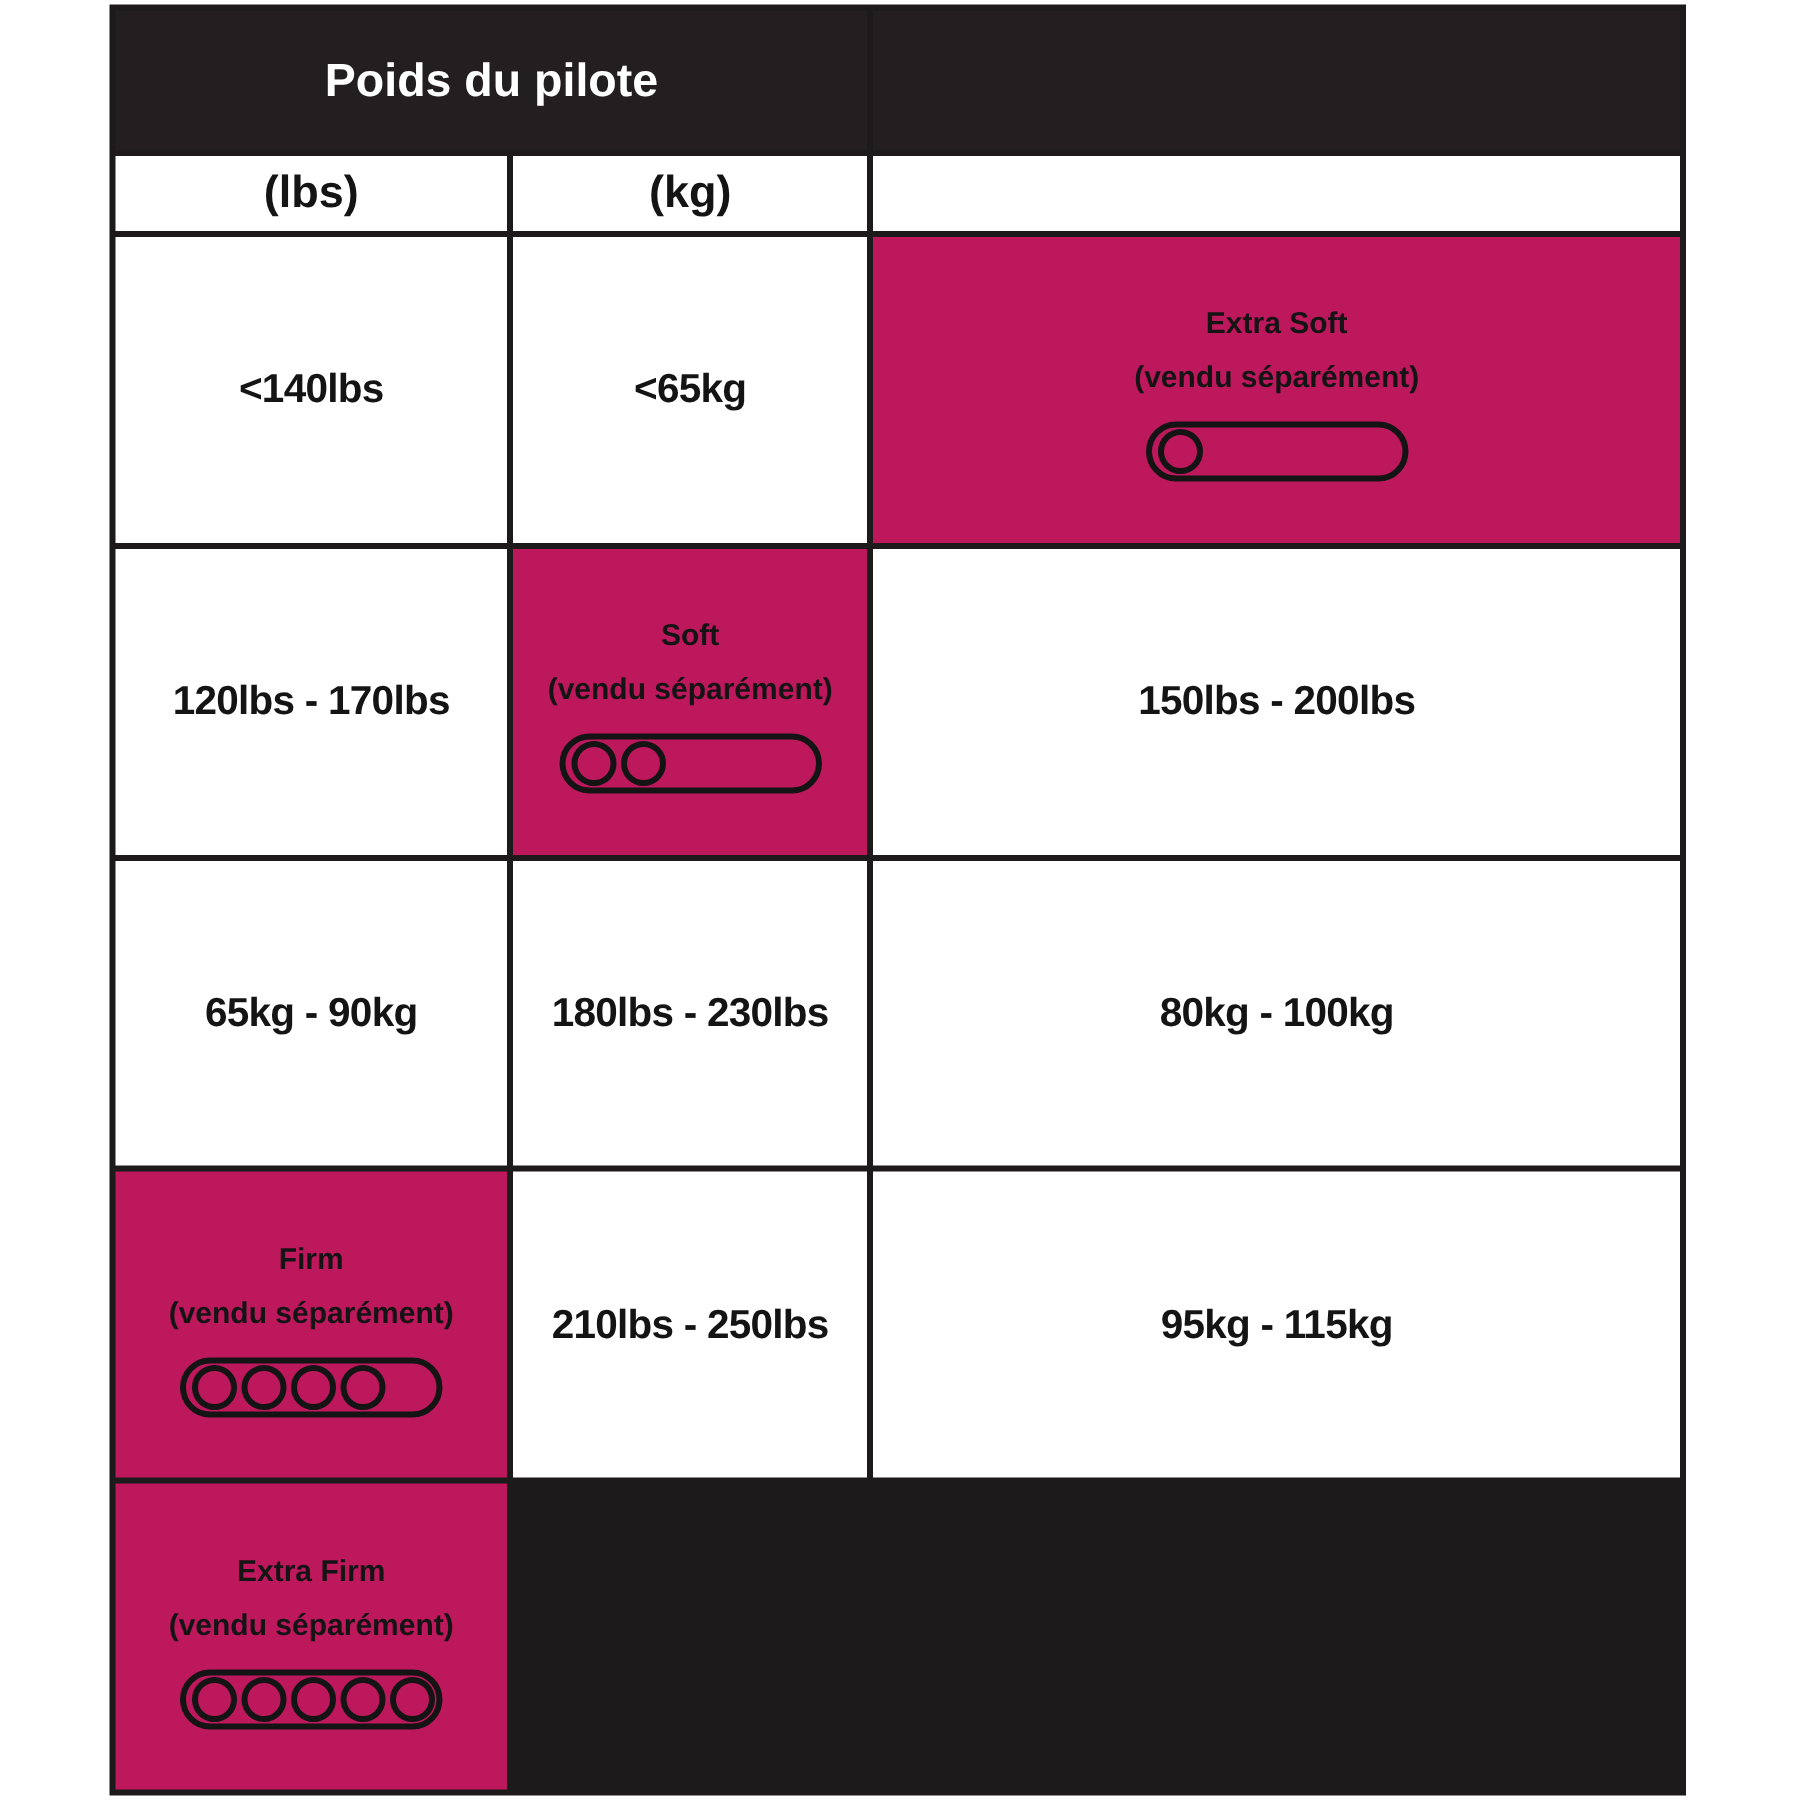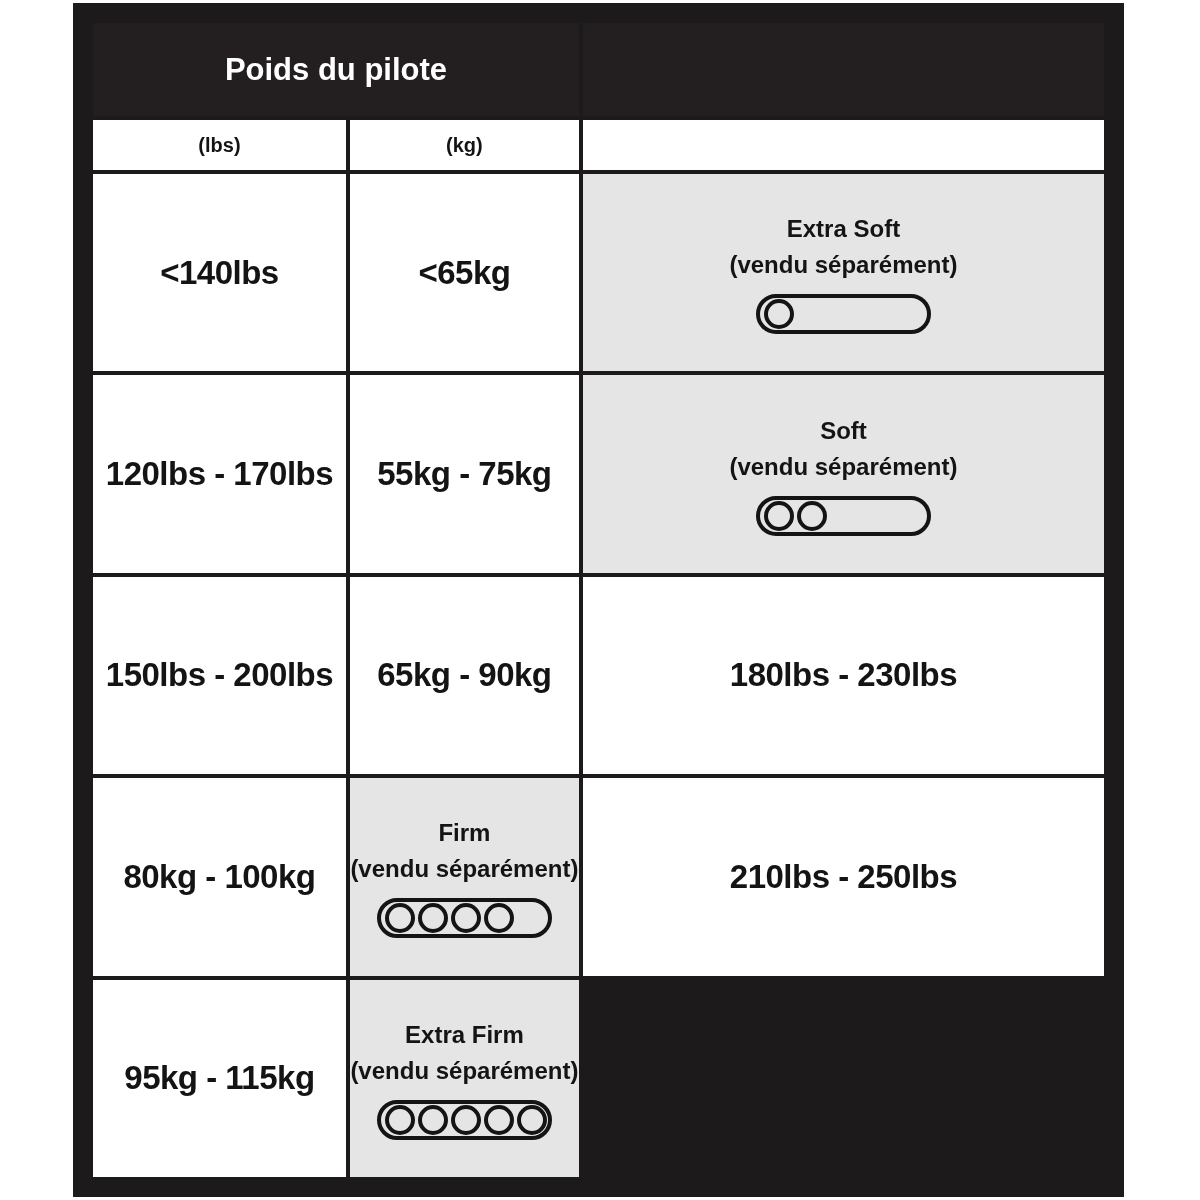--- a/index.html
+++ b/index.html
@@ -14,54 +14,54 @@
   }
   .spec-table {
     position: absolute;
     left: 73px; top: 3px;
     width: 1051px; height: 1194px;
     background: #1c1a1b;            
     display: grid;
     grid-template-columns: 265fr 240fr 546fr;
     grid-template-rows: 93px 50px 1fr 1fr 1fr 1fr 1fr;
     gap: 4px;
-    padding: 20px;
+    padding: 4px;
   }
   .th {
     background: #231f20;
     color: #ffffff;
     display: flex;
     flex-direction: column;
     align-items: center;
     justify-content: center;
     font-size: 31px;
     line-height: 39px;
     text-align: center;
   }
   .th.span2 { grid-column: 1 / 3; }
   .sub {
     background: #ffffff;
     display: flex;
     align-items: center;
     justify-content: center;
-    font-size: 20px;
+    font-size: 30px;
   }
   .td {
     background: #ffffff;
     display: flex;
     align-items: center;
     justify-content: center;
-    font-size: 33px;
+    font-size: 27px;
     letter-spacing: -0.5px;
     white-space: nowrap;
   }
   .rec {
-    background: #e5e5e5;
+    background: #be185d;
     flex-direction: column;
-    font-size: 24px;
+    font-size: 20px;
     line-height: 36px;
     letter-spacing: 0;
     text-align: center;
   }
   .pill {
     margin-top: 11px;
     width: 175px;
     height: 40px;
     border: 4px solid #141414;
     border-radius: 22px;
@@ -101,21 +101,20 @@
   <div class="td">&lt;65kg</div>
   <div class="td rec">
     <span>Extra Soft</span>
     <span>(vendu séparément)</span>
     <span class="pill">
         <span class="dot"></span>
       </span>
   </div>
 
   <div class="td">120lbs - 170lbs</div>
-  <div class="td">55kg - 75kg</div>
   <div class="td rec">
     <span>Soft</span>
     <span>(vendu séparément)</span>
     <span class="pill">
         <span class="dot"></span>
         <span class="dot"></span>
       </span>
   </div>
 
   <div class="td">150lbs - 200lbs</div>

